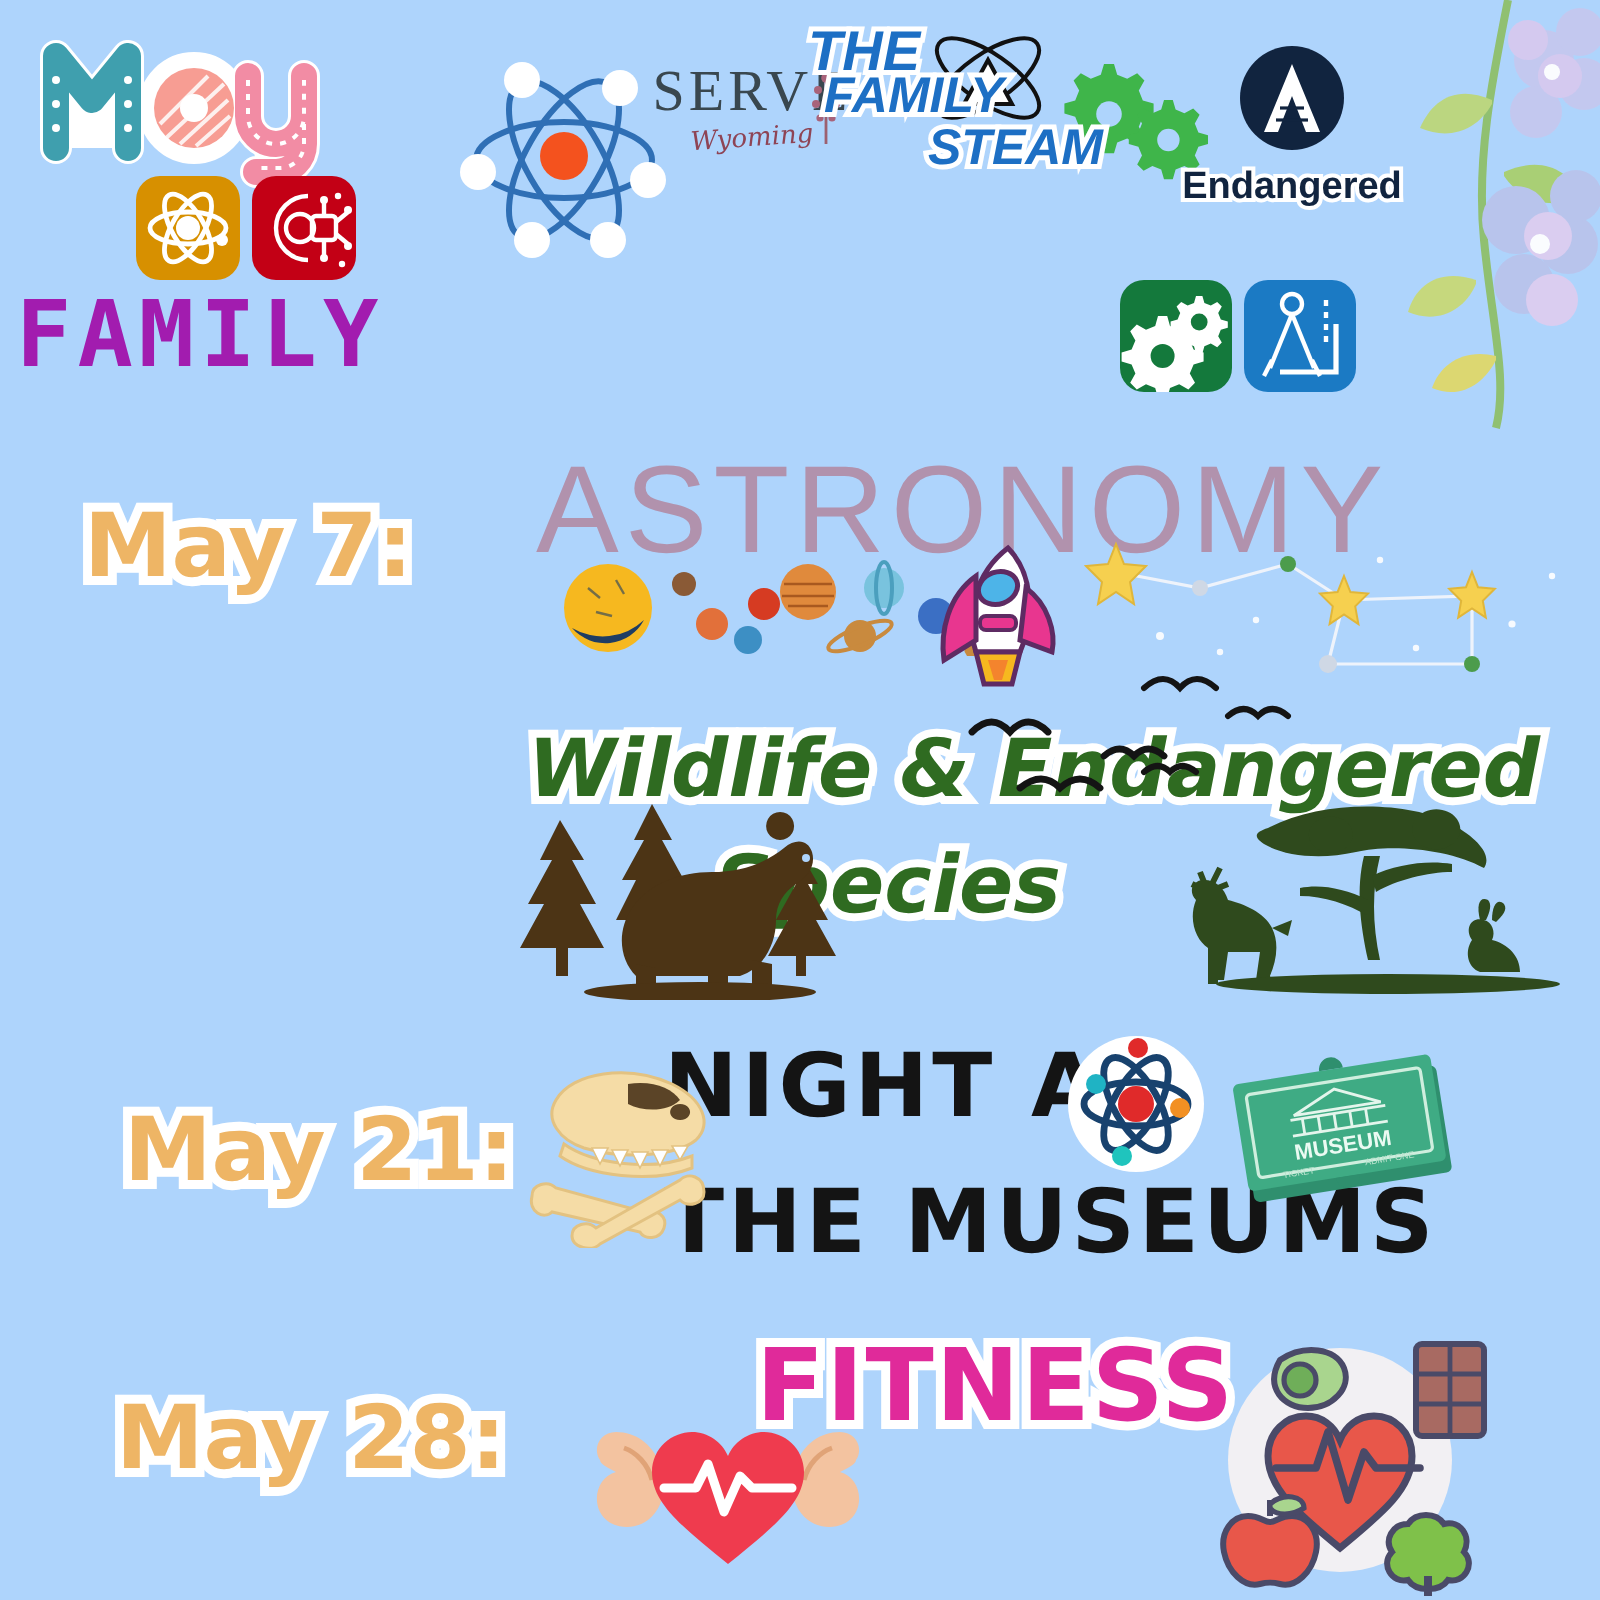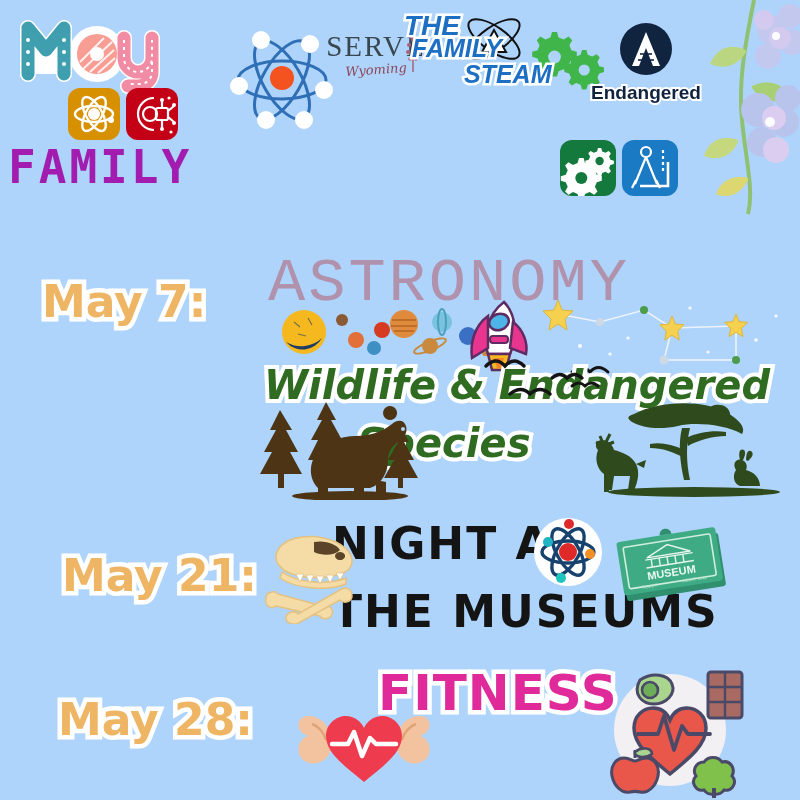--- a/index.html
+++ b/index.html
@@ -119,21 +119,21 @@
   }
 
   
   .nights-icons { position: absolute; left: 560px; top: 140px; display: flex; gap: 6px; }
   .n-icon { width: 56px; height: 56px; border-radius: 12px; position: relative; }
   .n-icon.green { background: #14793c; }
   .n-icon.blue { background: #1b7ac4; }
 
   
   .row { position: absolute; left: 0; width: 800px; }
-  .row-1 { top: 214px; height: 134px; margin-top: 28px; }
+  .row-1 { top: 214px; height: 134px; }
   .row-2 { top: 352px; height: 148px; }
   .row-3 { top: 502px; height: 154px; }
   .row-4 { top: 658px; height: 142px; margin-left: 16px; }
 
   .date-label {
     position: absolute; left: 42px;
     font-family: "DejaVu Sans", sans-serif;
     font-weight: 700;
     font-size: 44px;
     color: #eeb565;
@@ -142,21 +142,21 @@
     white-space: nowrap;
   }
   .row-1 .date-label { top: 34px; }
   .row-2 .date-label { top: 48px; }
   .row-3 .date-label { top: 48px; padding-left: 20px; }
   .row-4 .date-label { top: 36px; }
 
   
   .astronomy-title {
     position: absolute; left: 268px; top: 6px;
-    font-family: Liberation Mono, monospace;
+    font-family: Liberation Sans, sans-serif;
     font-size: 62px; letter-spacing: 3px;
     color: #b192ad;
     white-space: nowrap;
   }
   .solar-system { position: absolute; left: 278px; top: 62px; width: 230px; height: 52px; }
   .rocket { position: absolute; left: 458px; top: 54px; width: 80px; height: 80px; }
   .constellation { position: absolute; left: 540px; top: 56px; width: 250px; height: 72px; }
   .birds-1 { position: absolute; left: 568px; top: 114px; width: 90px; height: 40px; }
 
   

